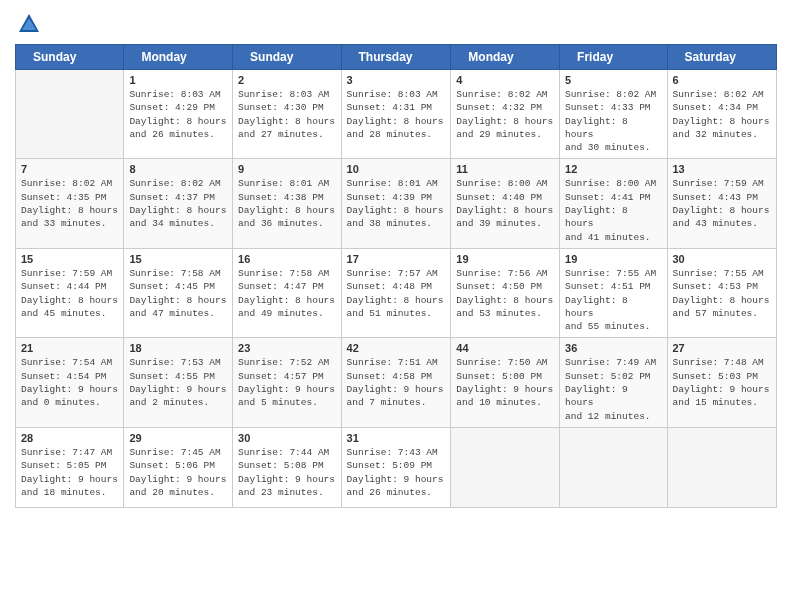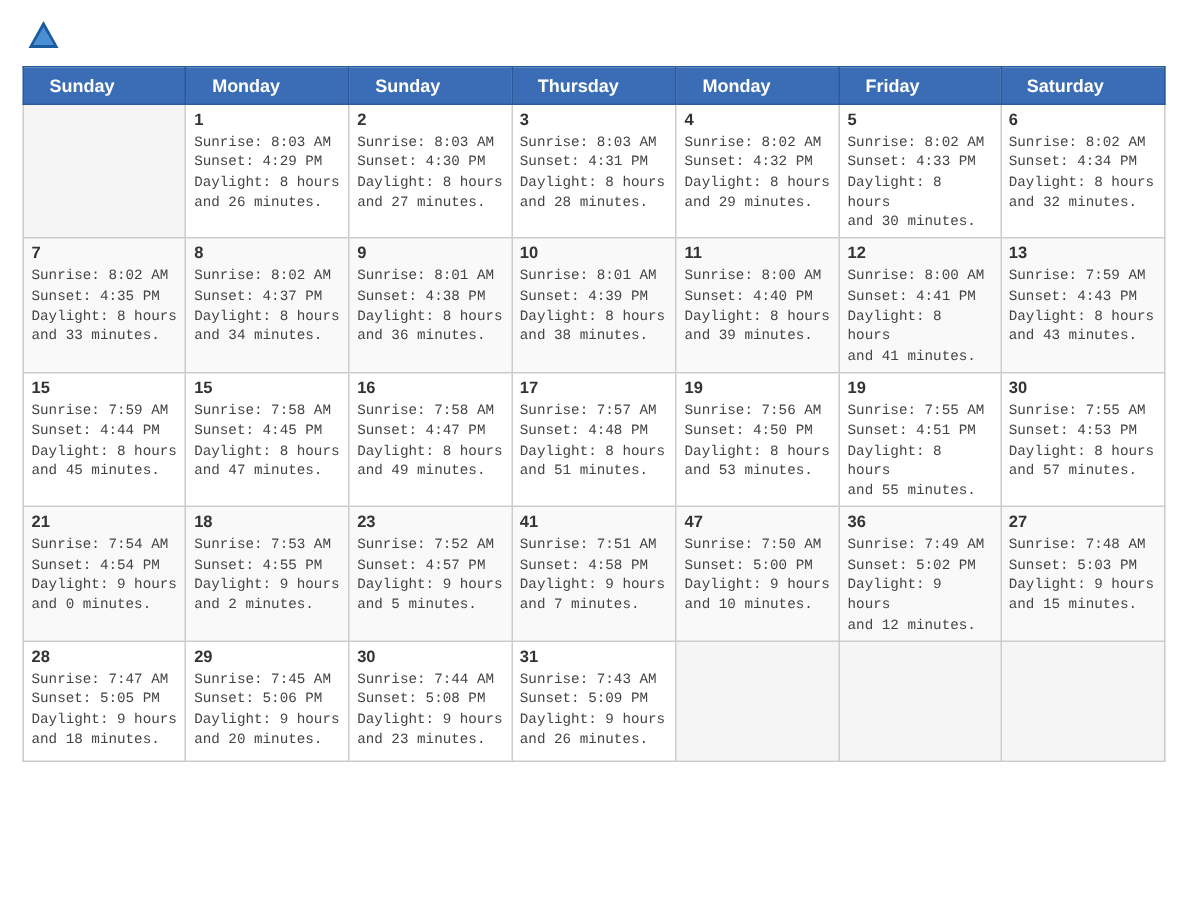--- a/index.html
+++ b/index.html
@@ -228,25 +228,25 @@
           </td>
           <td>
             <span class="day-number">18</span>
             <div class="day-info">Sunrise: 7:53 AM<br>Sunset: 4:55 PM<br>Daylight: 9 hours<br>and 2 minutes.</div>
           </td>
           <td>
             <span class="day-number">23</span>
             <div class="day-info">Sunrise: 7:52 AM<br>Sunset: 4:57 PM<br>Daylight: 9 hours<br>and 5 minutes.</div>
           </td>
           <td>
-            <span class="day-number">41</span>
+            <span class="day-number">42</span>
             <div class="day-info">Sunrise: 7:51 AM<br>Sunset: 4:58 PM<br>Daylight: 9 hours<br>and 7 minutes.</div>
           </td>
           <td>
-            <span class="day-number">47</span>
+            <span class="day-number">44</span>
             <div class="day-info">Sunrise: 7:50 AM<br>Sunset: 5:00 PM<br>Daylight: 9 hours<br>and 10 minutes.</div>
           </td>
           <td>
             <span class="day-number">36</span>
             <div class="day-info">Sunrise: 7:49 AM<br>Sunset: 5:02 PM<br>Daylight: 9 hours<br>and 12 minutes.</div>
           </td>
           <td>
             <span class="day-number">27</span>
             <div class="day-info">Sunrise: 7:48 AM<br>Sunset: 5:03 PM<br>Daylight: 9 hours<br>and 15 minutes.</div>
           </td>

